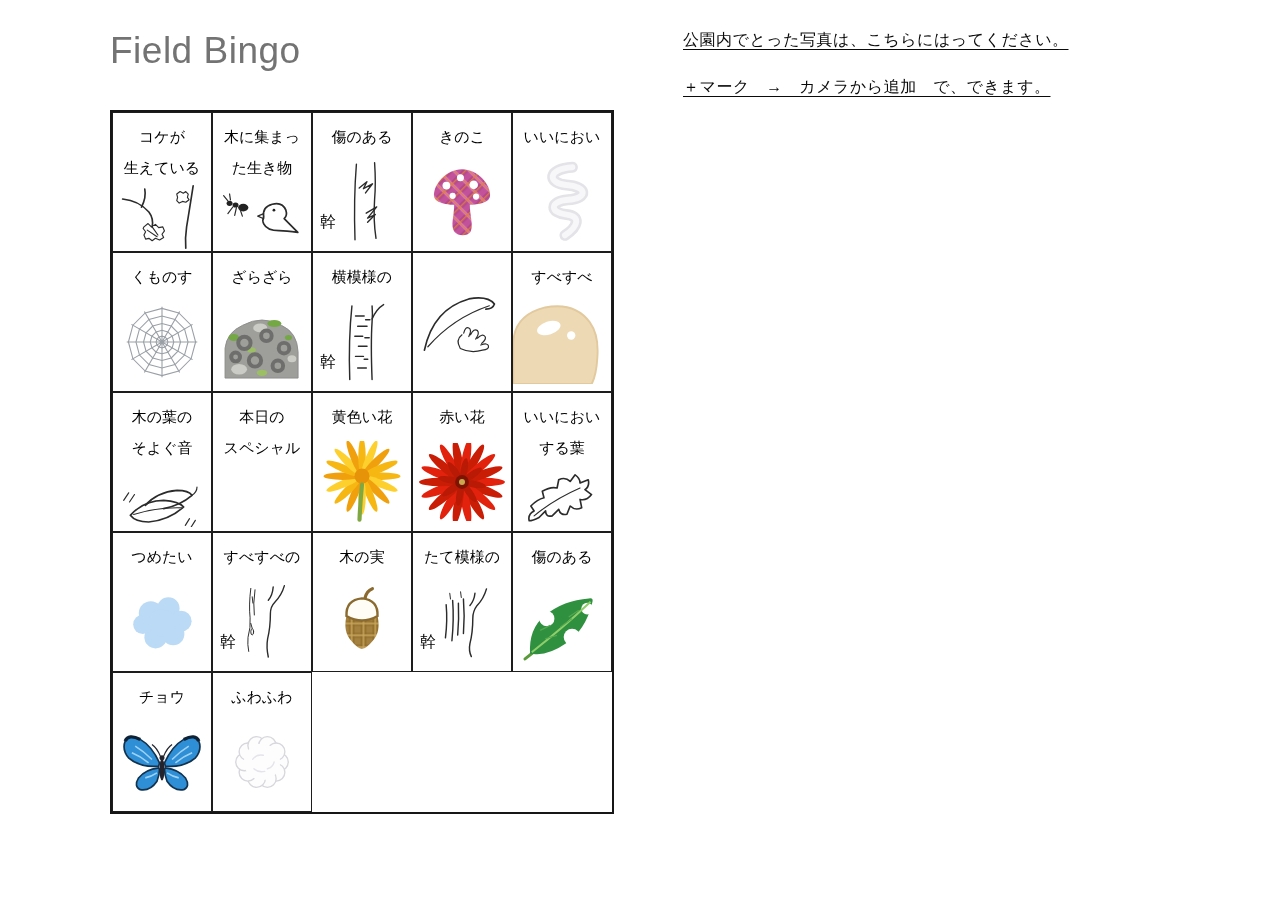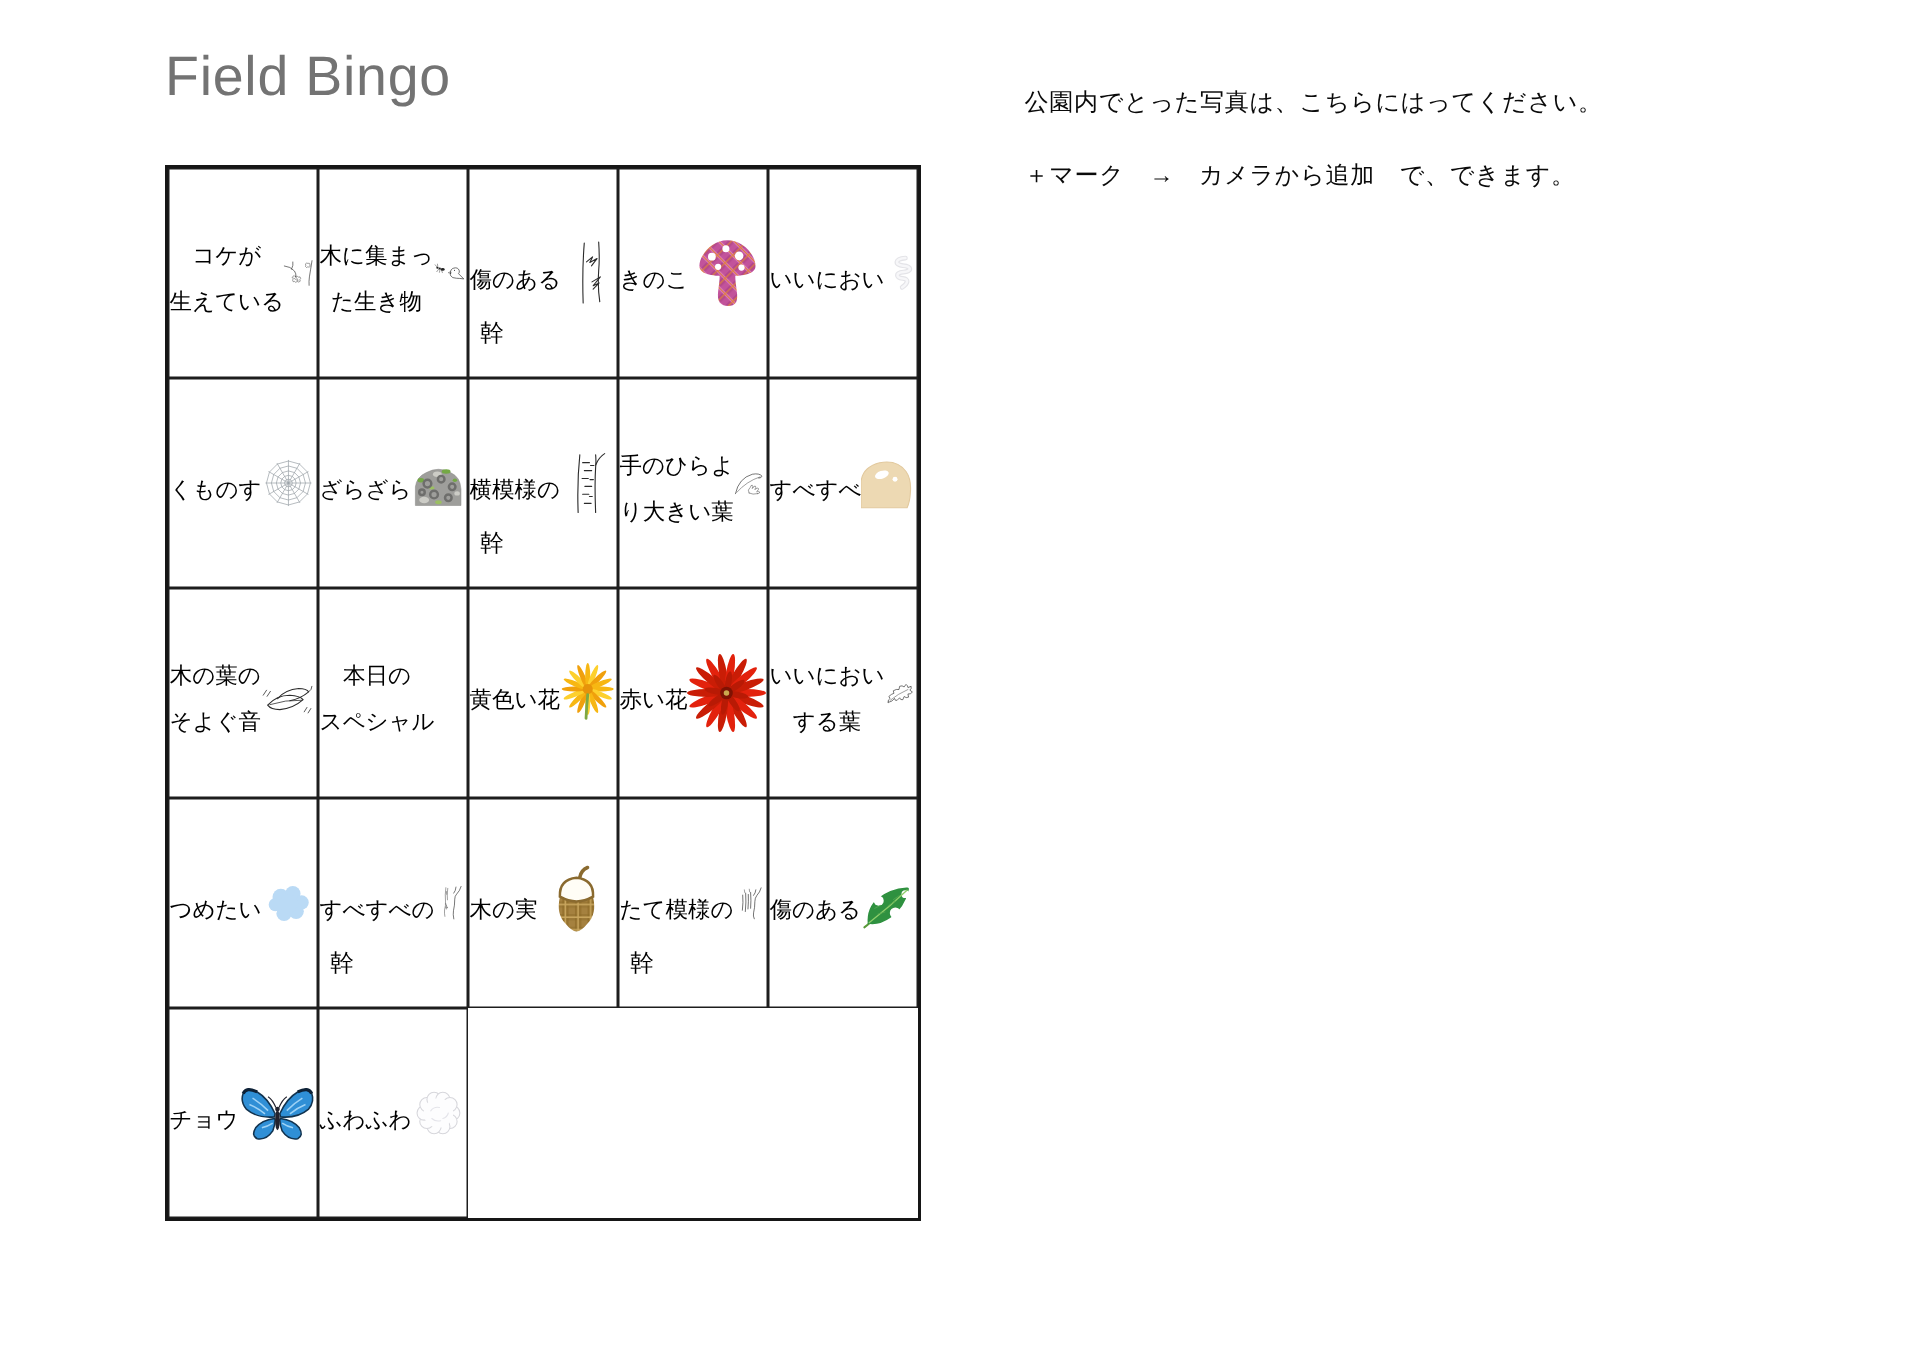--- a/index.html
+++ b/index.html
@@ -9,31 +9,31 @@
   }
   .page-title {
     position:absolute; left:110px; top:30px;
     font-size:37px; letter-spacing:.5px; color:#737373;
   }
   .instructions {
     position:absolute; left:683px; top:30px;
     font-family:"Liberation Serif", serif; font-size:16px; color:#0a0a0a;
   }
   .instr-line {
-    text-underline-offset:4px;
-    margin-bottom:26px; white-space:nowrap; letter-spacing:.5px;margin-top:28px;
+    text-decoration:underline; text-underline-offset:4px;
+    margin-bottom:26px; white-space:nowrap; letter-spacing:.5px;
   }
   .bingo-grid {
     position:absolute; left:110px; top:110px;
     display:grid; grid-template-columns:repeat(5,100px); grid-template-rows:repeat(5,140px);
     border:2px solid #161616; background:#fff;
   }
   .cell {
     border:1px solid #1d1d1d; position:relative; background:#fff;
-    display:flex; flex-direction:row; align-items:center;
+    display:flex; flex-direction:column; align-items:center;
   }
   .cell-title {
     margin-top:8px; font-size:15px; line-height:31px; text-align:center;
     white-space:pre-line; color:#000;
   }
   .cell-art {
     flex:1; width:100%; display:flex; align-items:center; justify-content:center;
     overflow:hidden;
   }
   .cell-art.art-left { justify-content:flex-start; }
@@ -186,22 +186,20 @@
         <path class="sk" d="M36,8 Q31,55 33,110"></path>
         <path class="sk" d="M64,26 Q70,12 80,6"></path>
         <path class="sk" d="M64,8 Q65,20 64,30 Q62,60 64,110"></path>
         <path class="sk" d="M41,22 h12 M55,27 h6 M44,36 h13 M40,50 h11 M54,52 h6 M45,64 h12 M41,78 h11 M53,82 h5 M44,94 h12"></path>
       </svg>
     </div>
     <div class="corner-label">幹</div>
   </div>
 
   <div class="cell">
-    <div class="cell-title">手のひらよ
-り大きい葉</div>
     <div class="cell-art">
       <svg width="86" height="70" viewBox="0 0 100 82">
         <path class="sk" d="M6,74 Q16,26 58,14 Q80,10 88,20 Q86,26 78,26"></path>
         <path class="sk-thin" d="M10,70 Q40,36 82,22"></path>
         <path class="sk-thin" d="M48,72 q-6,-10 2,-16 M52,54 q2,-8 6,-6 q4,2 0,10 M60,56 q4,-8 8,-5 q3,3 -2,10 M68,60 q6,-6 9,-2 q2,3 -4,8 M72,68 q8,-3 9,1 q1,4 -7,5 M48,72 Q60,78 74,74"></path>
       </svg>
     </div>
   </div>
 
   <div class="cell">

